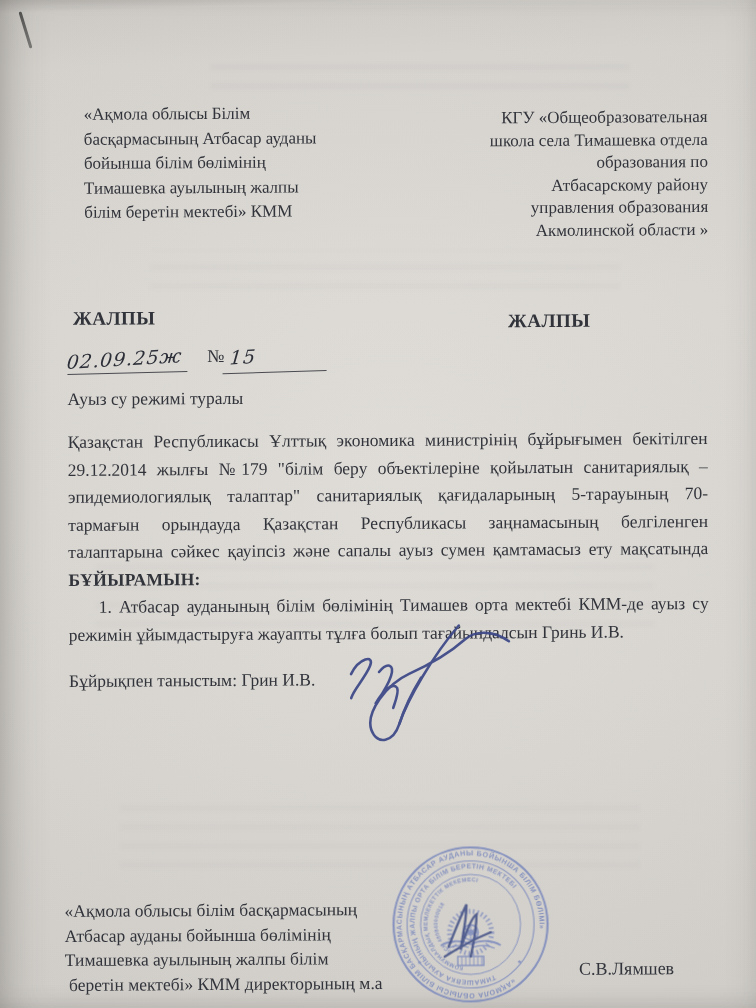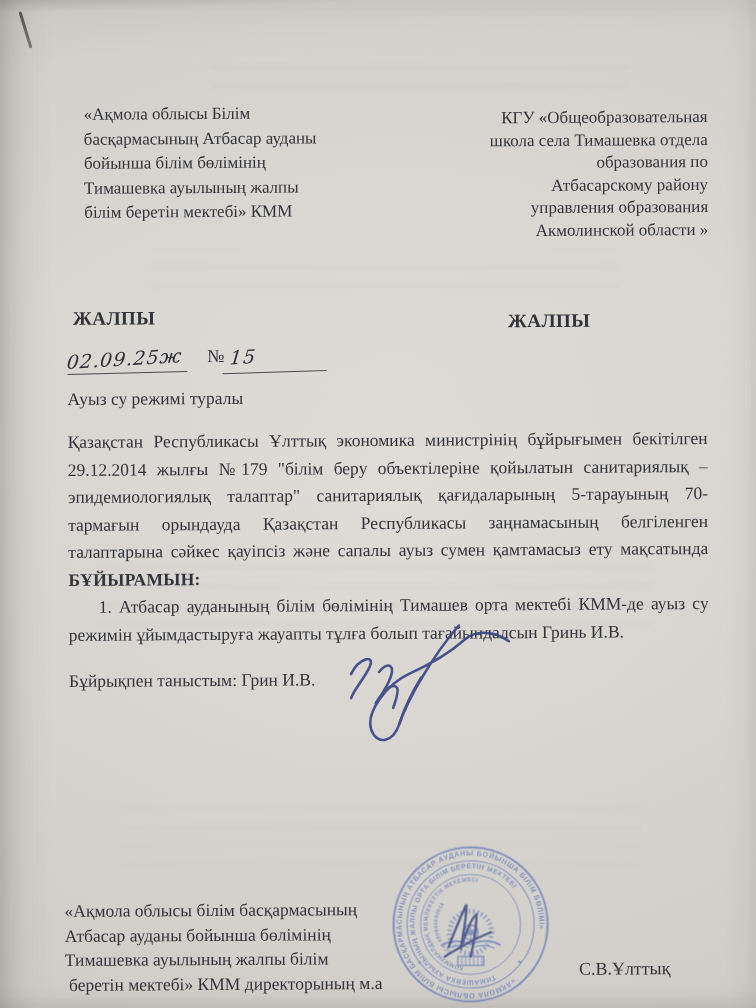--- a/index.html
+++ b/index.html
@@ -111,21 +111,21 @@
         <path d="M100,108 C104,96 112,78 122,62"></path>
       </g>
     </svg>
 
     <div class="abs footer-block">
       <div class="ln">«Ақмола облысы білім басқармасының</div>
       <div class="ln">Атбасар ауданы бойынша бөлімінің</div>
       <div class="ln">Тимашевка ауылының жалпы білім</div>
       <div class="ln" style="padding-left:4px;">беретін мектебі» КММ директорының м.а</div>
     </div>
-    <div class="abs dir-sign">С.В.Ұлттық</div>
+    <div class="abs dir-sign">С.В.Лямшев</div>
 
     <svg class="abs stamp" viewBox="0 0 160 160">
       <defs>
         <path id="ringO" d="M 80 80 m -69 0 a 69 69 0 1 1 138 0 a 69 69 0 1 1 -138 0"></path>
         <path id="ringM" d="M 80 80 m -56 0 a 56 56 0 1 1 112 0 a 56 56 0 1 1 -112 0"></path>
         <path id="ringI" d="M 80 80 m -43 0 a 43 43 0 1 1 86 0 a 43 43 0 1 1 -86 0"></path>
         <path id="ringB" d="M 80 80 m -33 0 a 33 33 0 1 1 66 0 a 33 33 0 1 1 -66 0"></path>
       </defs>
       <g stroke="#7d8bbd" fill="none">
         <circle cx="80" cy="80" r="77" stroke-width="2.2"></circle>

